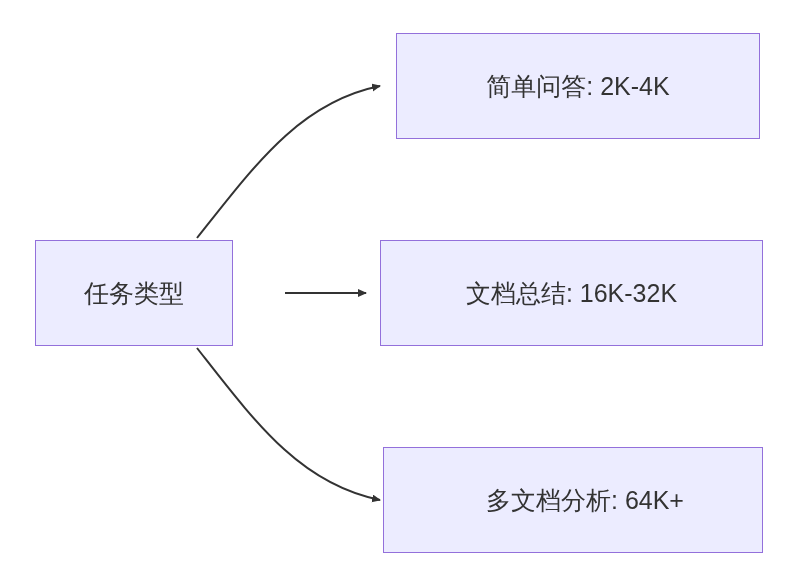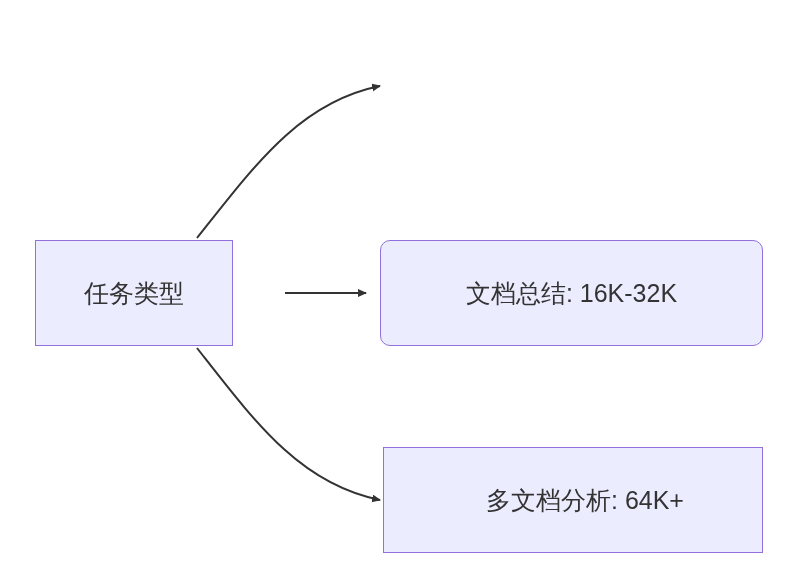--- a/index.html
+++ b/index.html
@@ -29,21 +29,21 @@
     display: flex;
     align-items: center;
     justify-content: center;
     font-size: 25px;
     color: #333333;
     box-sizing: border-box;
     text-align: center;
   }
   .node-root   { left: 35px;  top: 240px; width: 198px; height: 106px; }
   .node-top    { left: 396px; top: 33px;  width: 364px; height: 106px; }
-  .node-middle { left: 380px; top: 240px; width: 383px; height: 106px; border-radius: 10px; }
+  .node-middle { left: 380px; top: 240px; width: 383px; height: 106px; }
   .node-bottom { left: 383px; top: 447px; width: 380px; height: 106px; padding-left: 24px; }
 </style>
 </head>
 <body>
 
 <div class="canvas">
 
   <svg class="edges" viewBox="0 0 787 572" xmlns="http://www.w3.org/2000/svg">
     <defs>
       <marker id="arrowhead" markerWidth="10" markerHeight="10" refX="8" refY="4" orient="auto" markerUnits="userSpaceOnUse">
@@ -52,20 +52,23 @@
     </defs>
     <path d="M 197 238 C 255 165, 300 102, 380 86" fill="none" stroke="#333333" stroke-width="2" marker-end="url(#arrowhead)"></path>
     <path d="M 285 293 L 366 293" fill="none" stroke="#333333" stroke-width="2" marker-end="url(#arrowhead)"></path>
     <path d="M 197 348 C 255 422, 300 484, 380 500" fill="none" stroke="#333333" stroke-width="2" marker-end="url(#arrowhead)"></path>
   </svg>
 
   <div class="node node-root">
     <span>任务类型</span>
   </div>
 
+  <div class="node node-top">
+    <span>简单问答: 2K-4K</span>
+  </div>
 
   <div class="node node-middle">
     <span>文档总结: 16K-32K</span>
   </div>
 
   <div class="node node-bottom">
     <span>多文档分析: 64K+</span>
   </div>
 
 </div>

